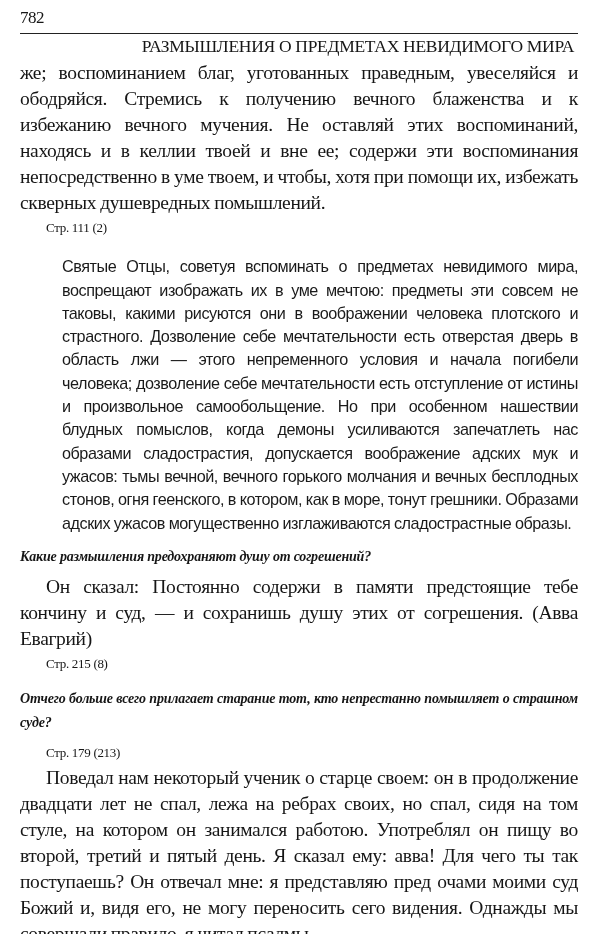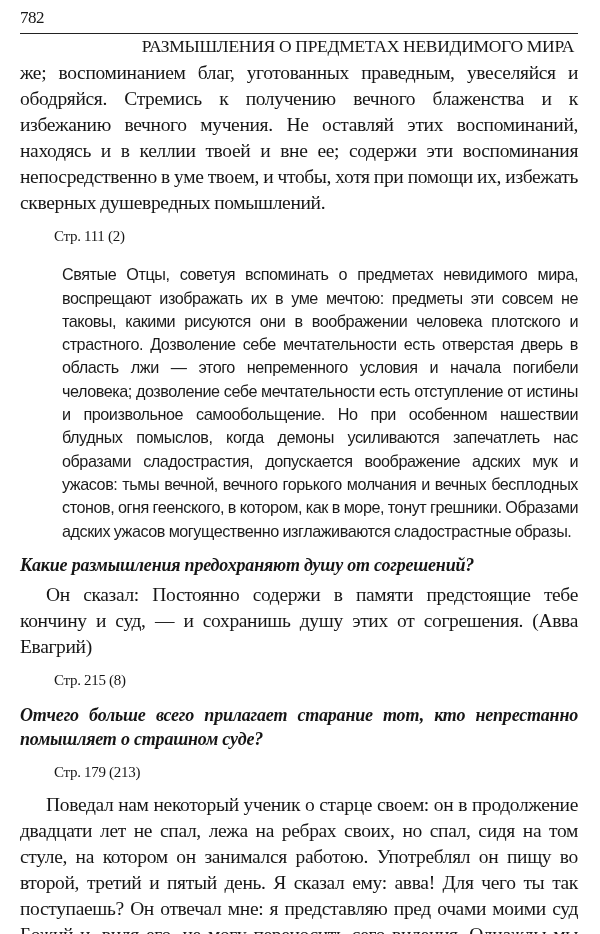--- a/index.html
+++ b/index.html
@@ -48,41 +48,41 @@
     .para {
       font-size: 19.5px;
       line-height: 26px;
       text-align: justify;
       margin: 0;
       letter-spacing: -0.35px;
       word-spacing: -0.5px;
     }
     .para.indent { text-indent: 26px; }
     .ref {
-      font-size: 15px;
+      font-size: 13px;
       line-height: 24.3px;
-      margin: 8px;
+      margin: 0;
       padding-left: 26px;
       letter-spacing: -0.3px;
     }
     .commentary {
       font-family: "Liberation Sans", sans-serif;
       font-size: 16.2px;
       line-height: 23.3px;
       text-align: justify;
       margin: 15px 0 0 42px;
       letter-spacing: -0.45px;
       word-spacing: -0.4px;
       color: #1a1a1a;
     }
     .heading {
       font-family: "Liberation Serif", serif;
       font-style: italic;
       font-weight: bold;
-      font-size: 18px;
+      font-size: 14px;
       line-height: 24.5px;
       margin: 10px 0 5px 0;
       text-align: justify;
       letter-spacing: -0.2px;
     }
   </style>
 </head>
 <body>
 
 <div class="page">

